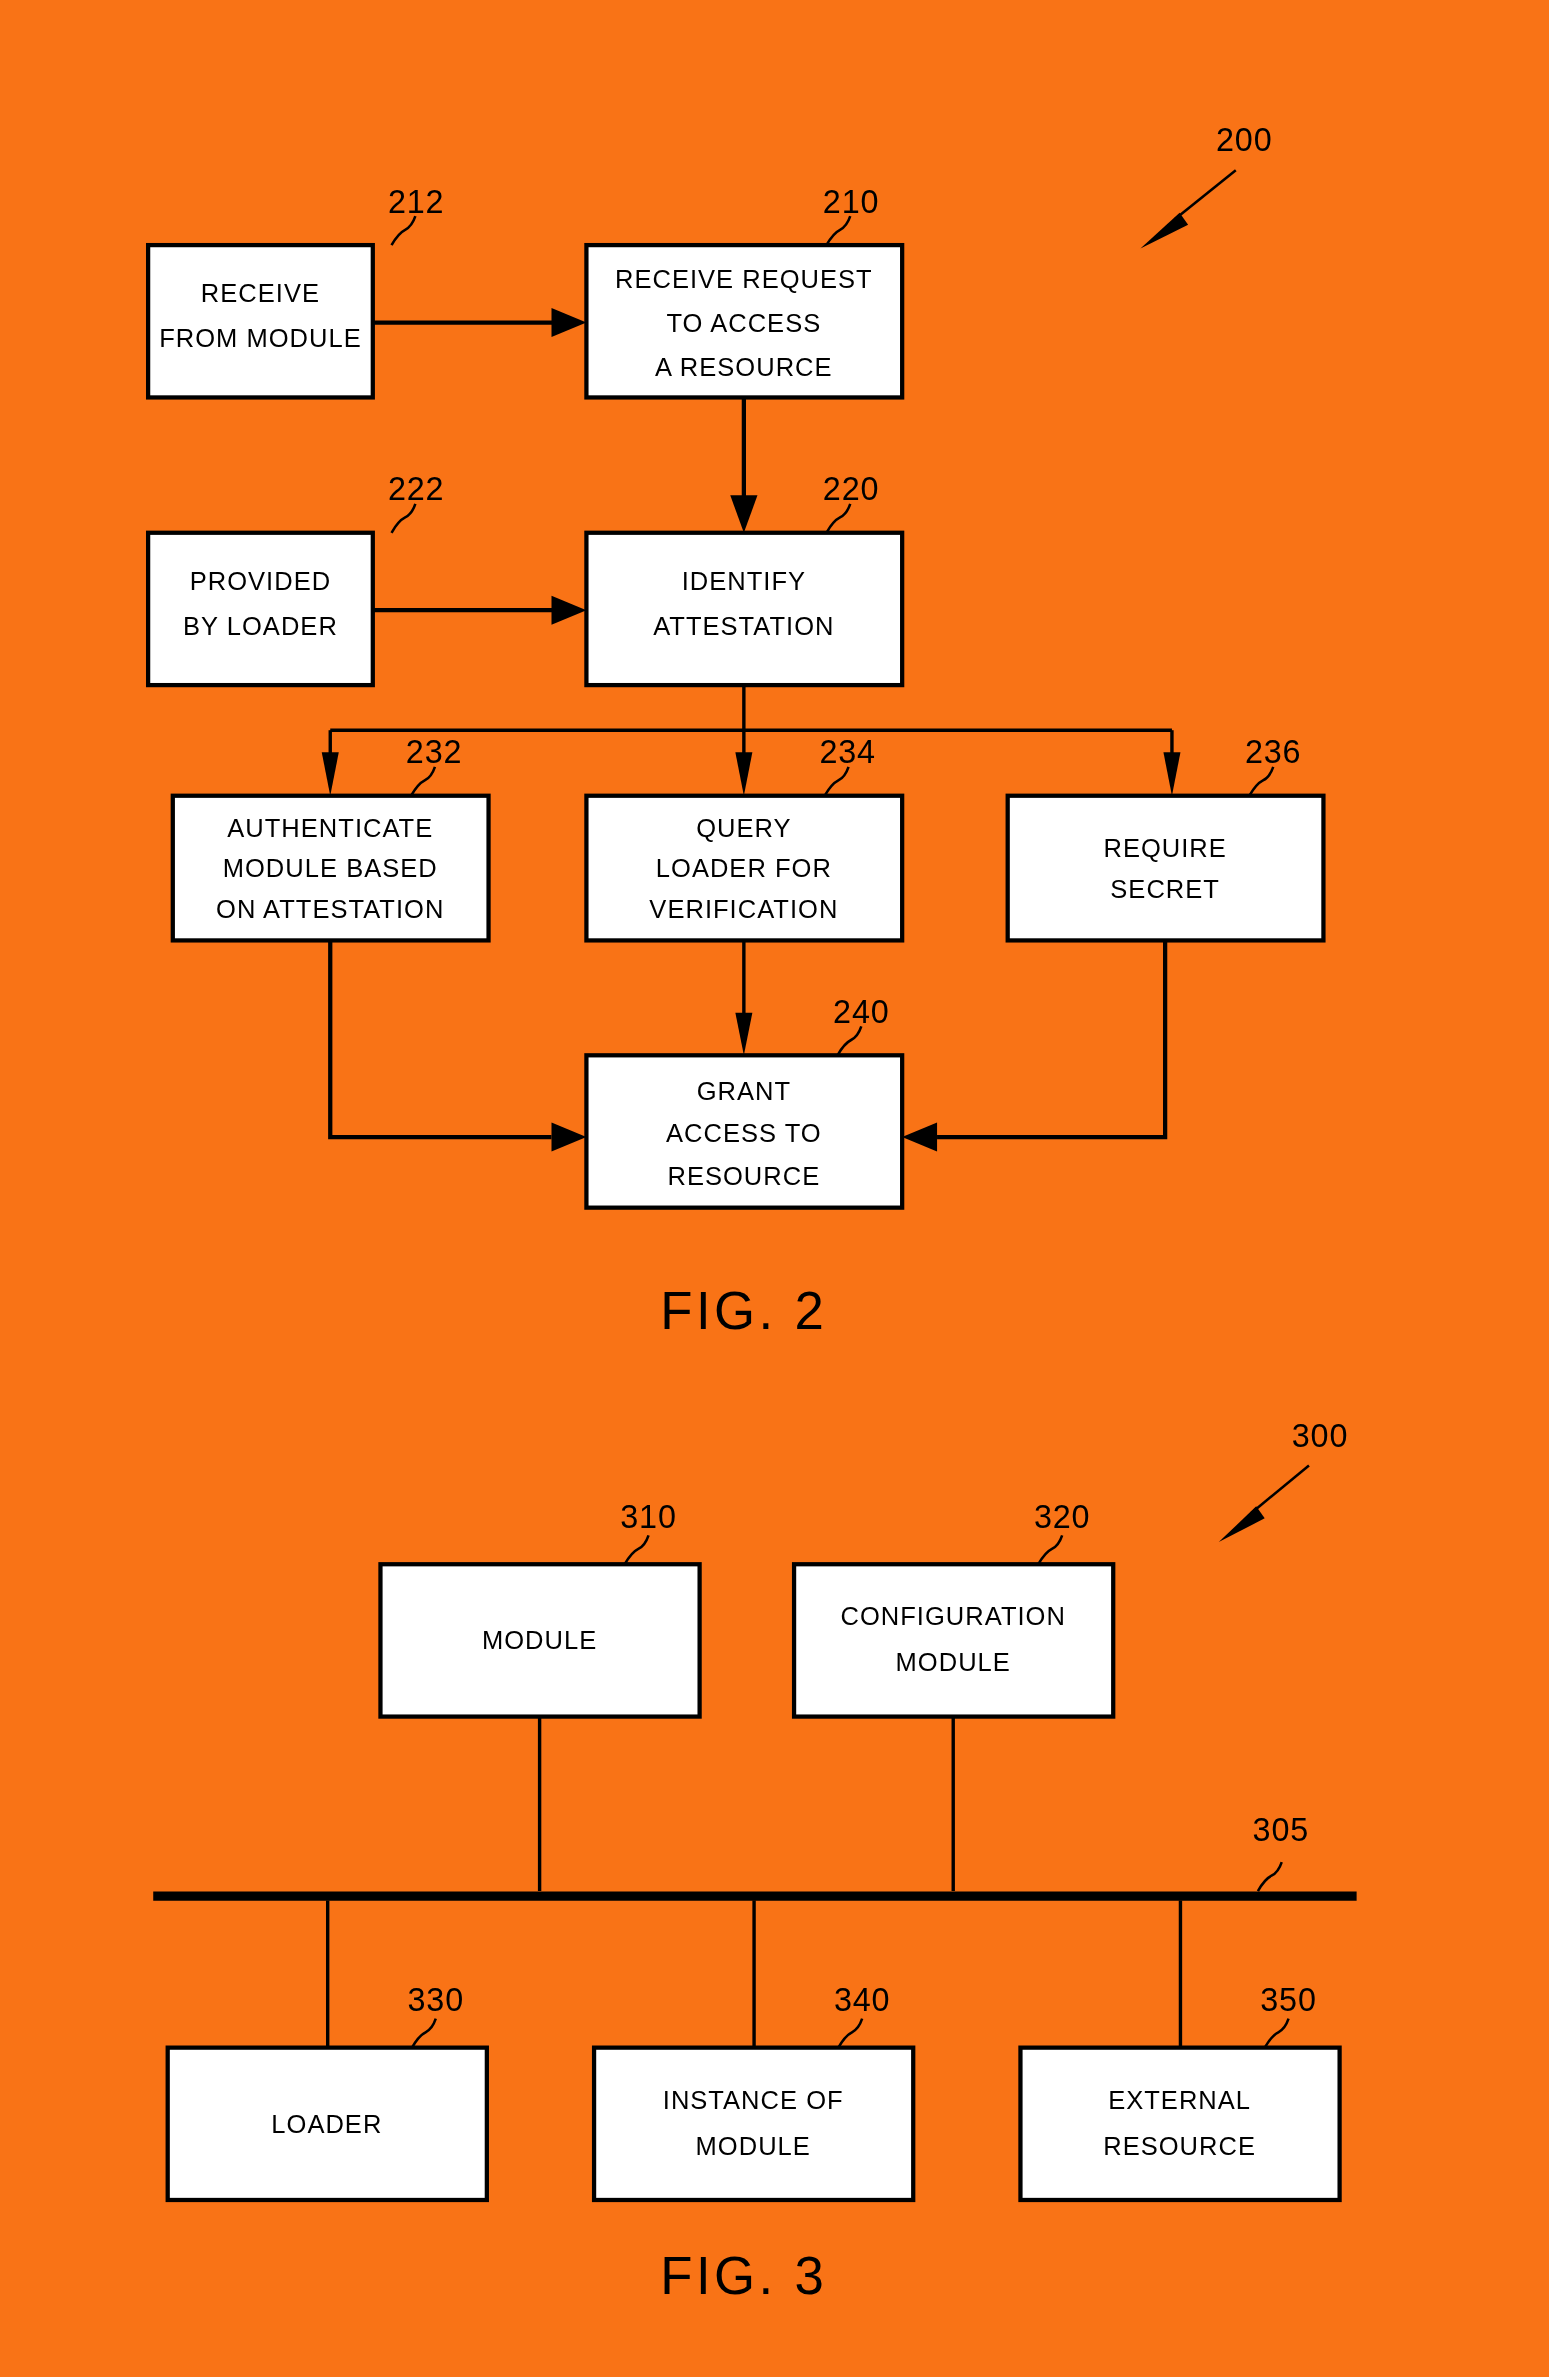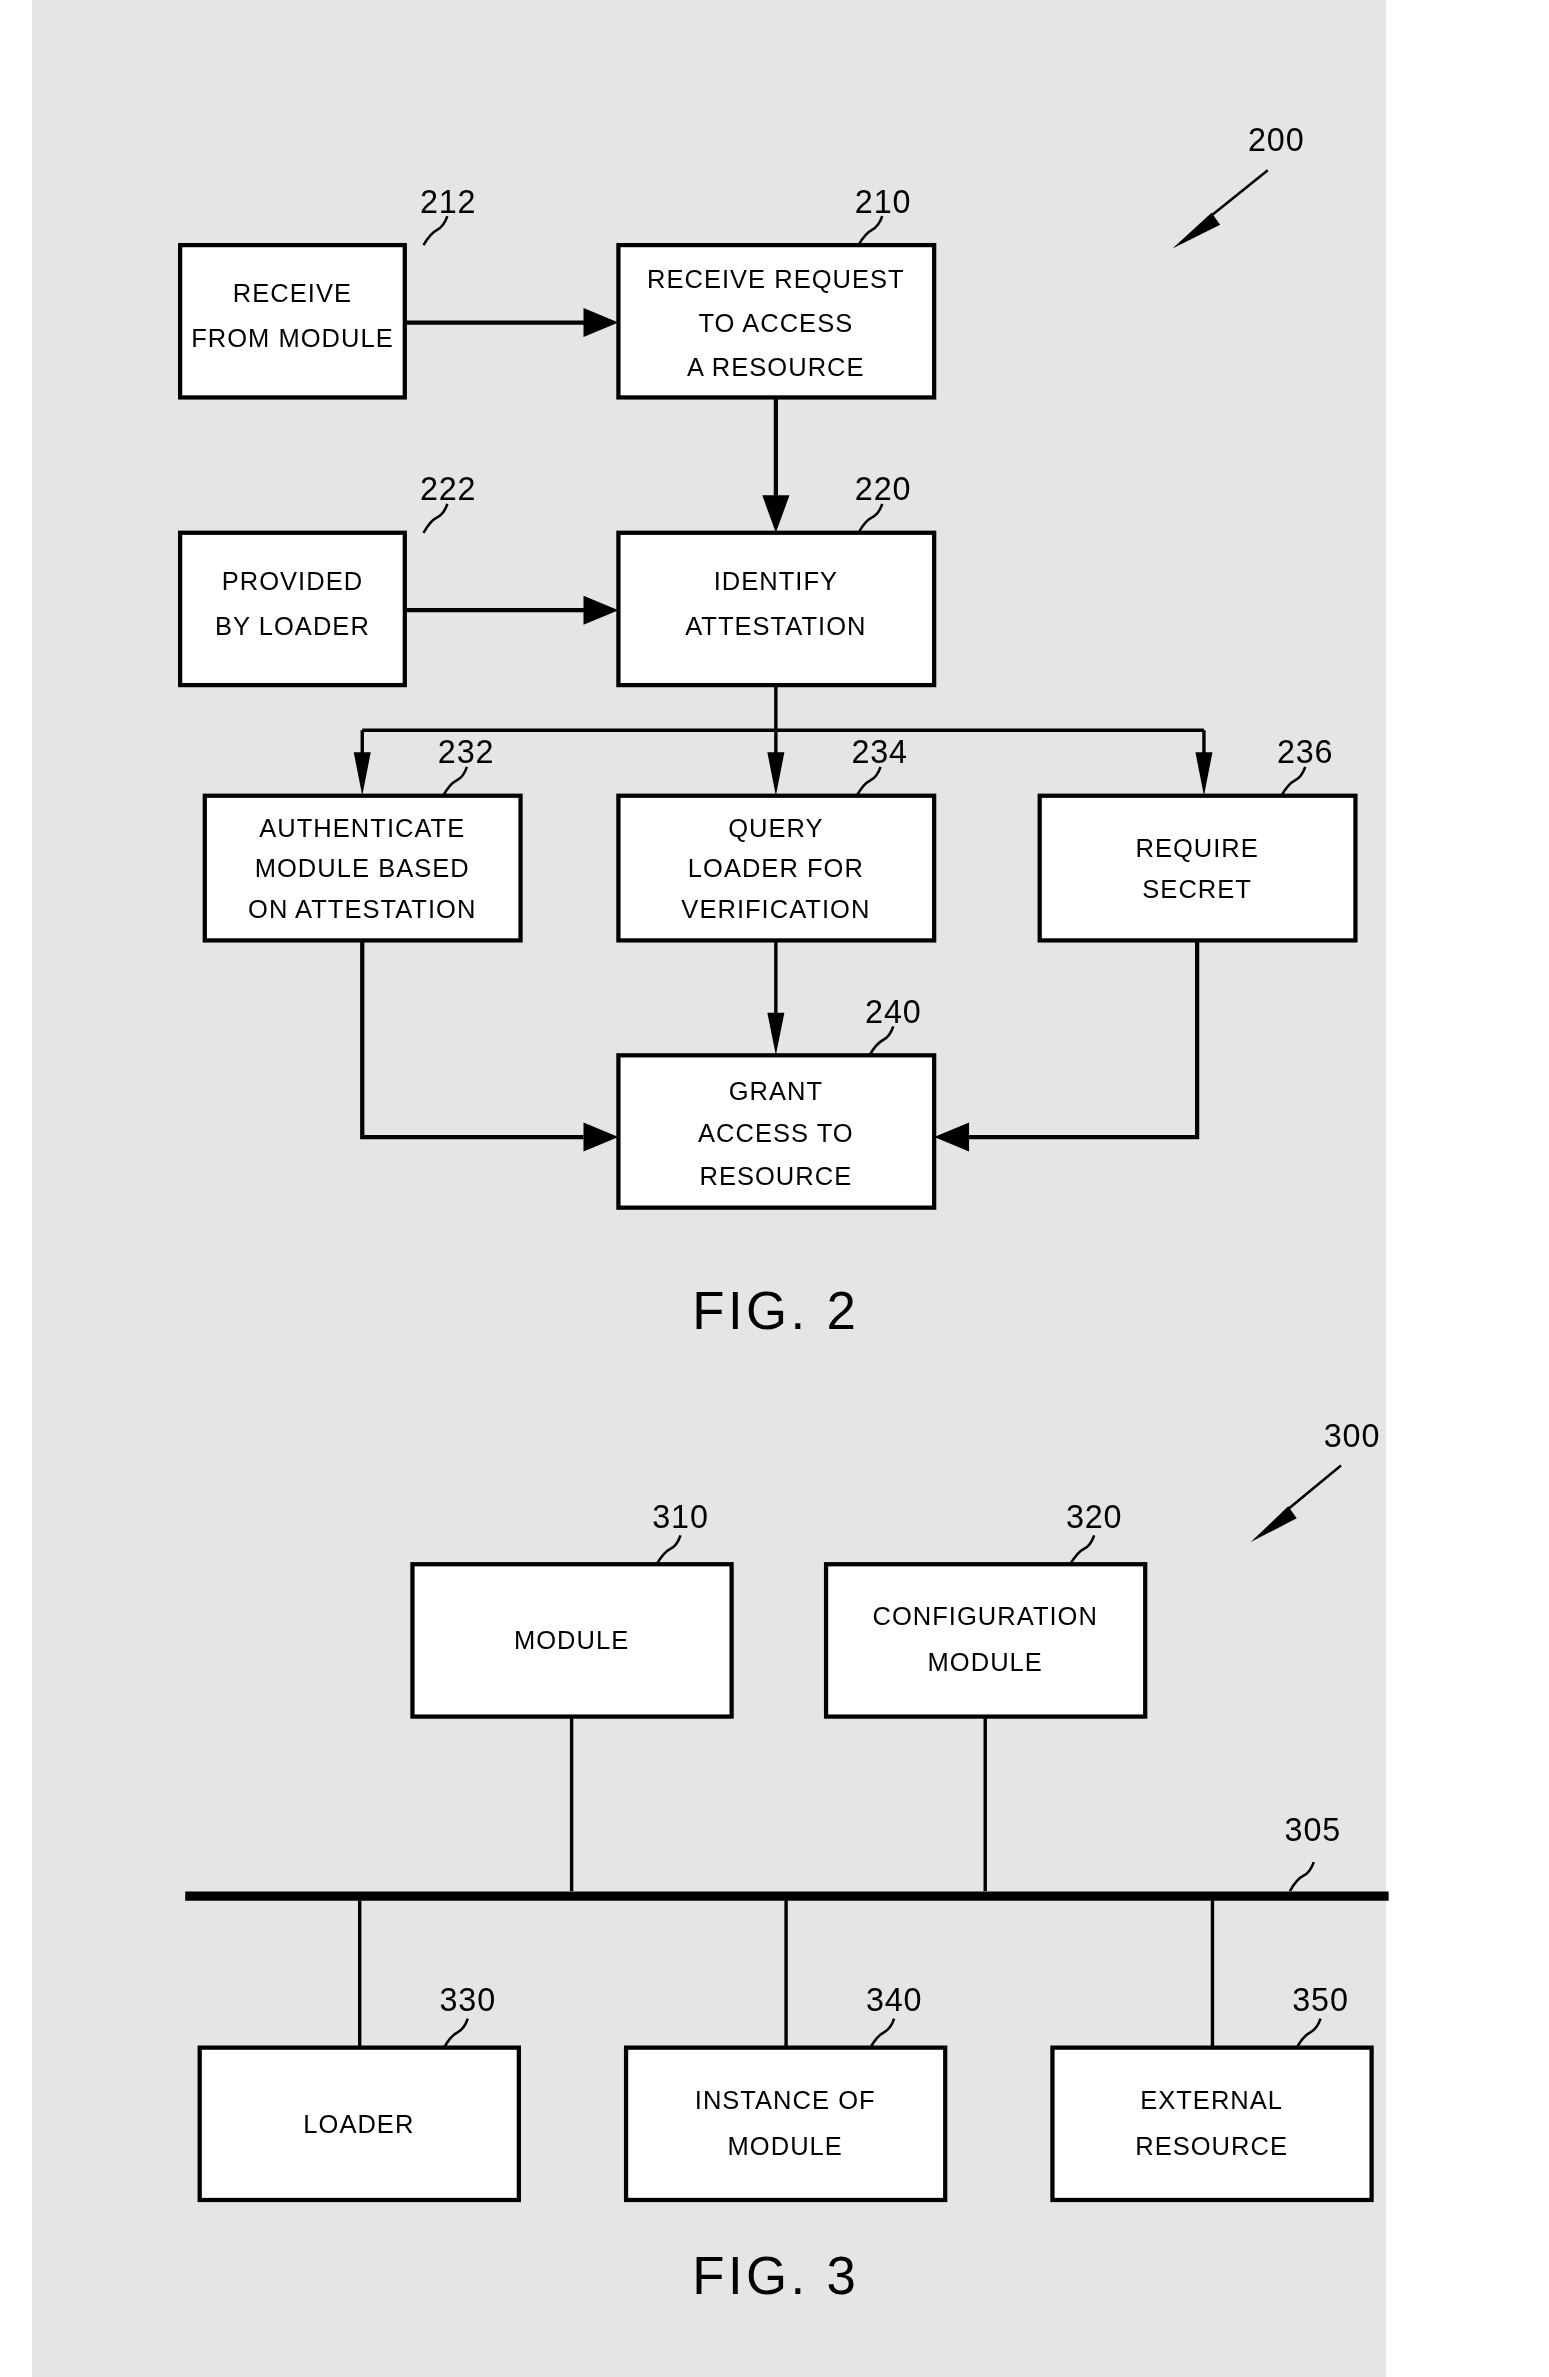--- a/index.html
+++ b/index.html
@@ -10,24 +10,23 @@
   }
   body {
     width: 1549px;
     height: 2377px;
     font-family: "Liberation Sans", sans-serif;
     position: relative;
     overflow: hidden;
   }
   #sheet {
     position: relative;
-    width: 1354px;
+    width: 1549px;
     height: 2377px;
-    background: #e5e5e5;
-    margin-left: 32px;
+    background: #f97316;
   }
   svg.figure-layer {
     position: absolute;
     top: 0;
     left: 0;
     width: 1549px;
     height: 2377px;
   }
   .box-rect {
     fill: #ffffff;

